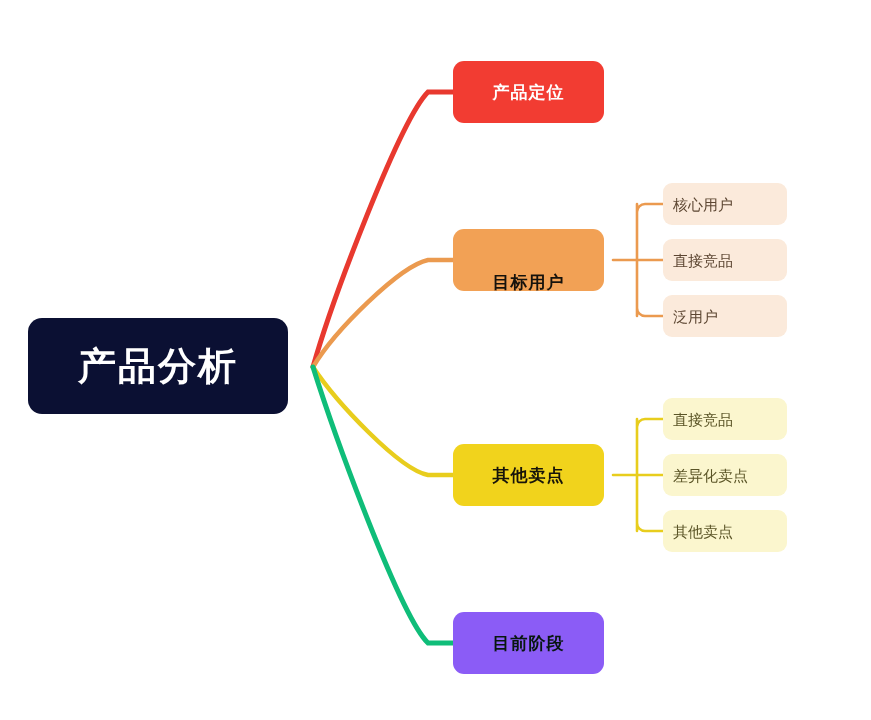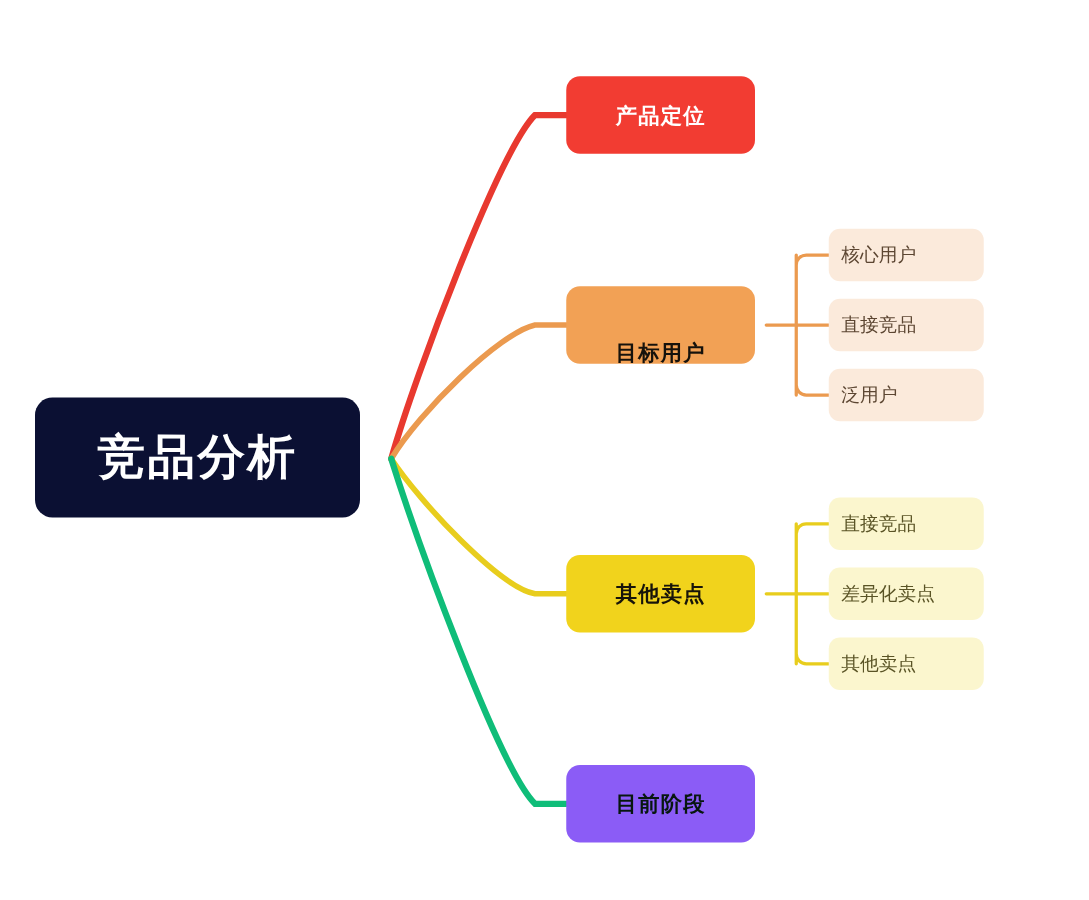--- a/index.html
+++ b/index.html
@@ -125,21 +125,21 @@
              M637,308 A8,8 0 0 0 645,316 L663,316" fill="none" stroke="#eb9a4f" stroke-width="2.6" stroke-linecap="round"></path>
 
     <path d="M613,475 L637,475
              M637,419 L637,531
              M637,427 A8,8 0 0 1 645,419 L663,419
              M637,475 L663,475
              M637,523 A8,8 0 0 0 645,531 L663,531" fill="none" stroke="#e8cd1d" stroke-width="2.6" stroke-linecap="round"></path>
   </svg>
 
   <div class="node node-root">
-    <span>竞品分析</span>
+    <span>产品分析</span>
   </div>
 
   <div class="node node-l1 n-positioning">
     <span>产品定位</span>
   </div>
 
   <div class="node node-l1 n-users">
     <span>目标用户</span>
   </div>
 

